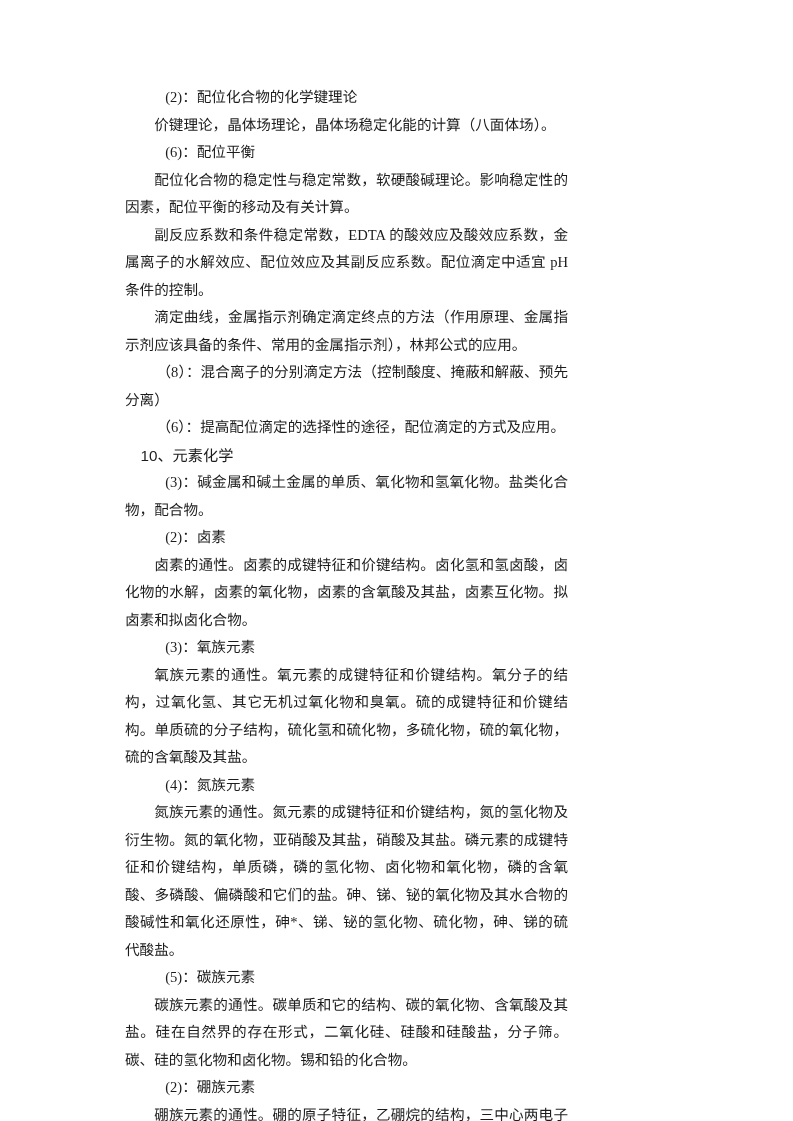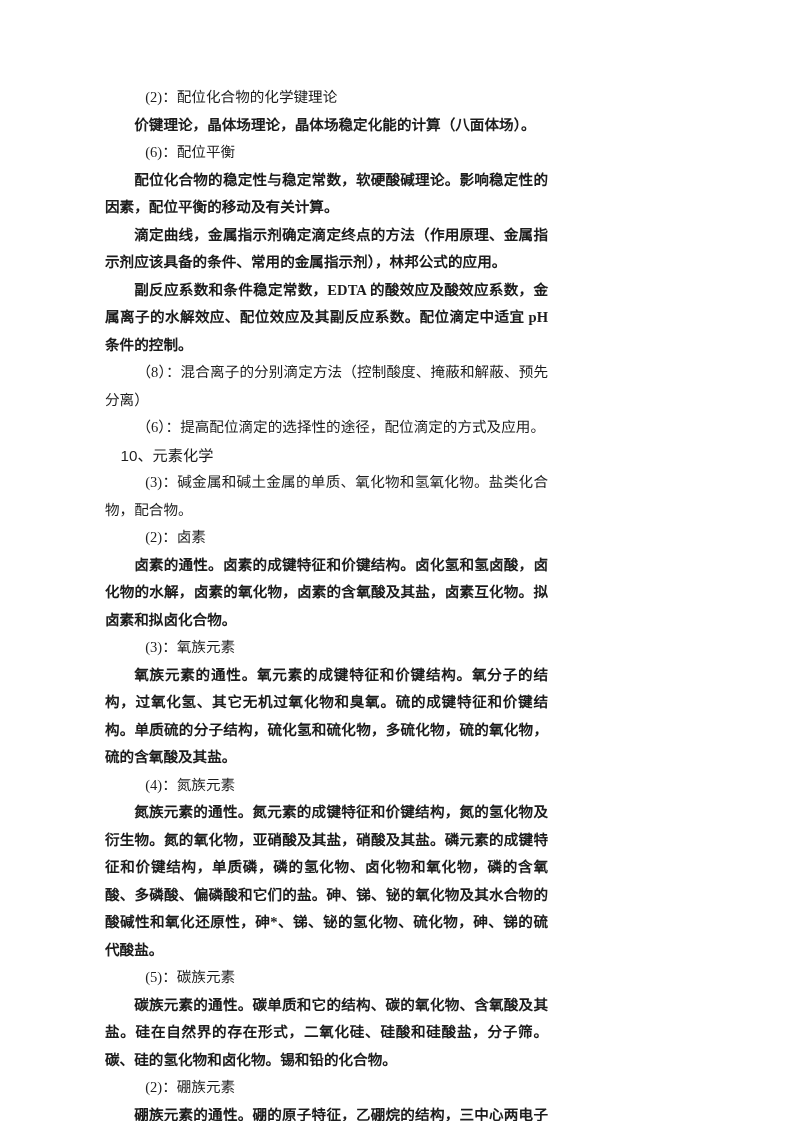--- a/index.html
+++ b/index.html
@@ -13,53 +13,54 @@
     overflow: hidden;
     font-family: "Liberation Serif", "DejaVu Serif", serif;
     color: #1c1c1c;
   }
   .page {
     box-sizing: border-box;
     width: 651px;
     height: 1121px;
     background: #ffffff;
     padding: 84px 103px 0 105px;
+    margin-left: 20px;
   }
   .content {
     font-size: 14.6px;
     line-height: 27.5px;
   }
   p.para {
     margin: 0;
     padding: 0;
     text-align: justify;
     text-justify: inter-ideograph;
     word-break: break-all;
   }
-  p.body    { text-indent: 2em; font-weight: bold; }
+  p.body    { text-indent: 2em; }
   p.item    { text-indent: 2.75em; }
   p.item-fw { text-indent: 2.15em; }
   p.heading {
     font-weight: normal;
     text-indent: 1.02em;
     font-size: 15.2px;
     font-family: "Liberation Sans", "DejaVu Sans", sans-serif;
   }
 </style>
 </head>
 <body>
 
 <div class="page">
   <div class="content" id="content">
       <p class="para item">(2)：配位化合物的化学键理论</p>
       <p class="para body">价键理论，晶体场理论，晶体场稳定化能的计算（八面体场）。</p>
       <p class="para item">(6)：配位平衡</p>
       <p class="para body">配位化合物的稳定性与稳定常数，软硬酸碱理论。影响稳定性的因素，配位平衡的移动及有关计算。</p>
+      <p class="para body">副反应系数和条件稳定常数，EDTA 的酸效应及酸效应系数，金属离子的水解效应、配位效应及其副反应系数。配位滴定中适宜 pH 条件的控制。</p>
       <p class="para body">滴定曲线，金属指示剂确定滴定终点的方法（作用原理、金属指示剂应该具备的条件、常用的金属指示剂），林邦公式的应用。</p>
-      <p class="para body">副反应系数和条件稳定常数，EDTA 的酸效应及酸效应系数，金属离子的水解效应、配位效应及其副反应系数。配位滴定中适宜 pH 条件的控制。</p>
       <p class="para item-fw">（8）：混合离子的分别滴定方法（控制酸度、掩蔽和解蔽、预先分离）</p>
       <p class="para item-fw">（6）：提高配位滴定的选择性的途径，配位滴定的方式及应用。</p>
       <p class="para heading">10、元素化学</p>
       <p class="para item">(3)：碱金属和碱土金属的单质、氧化物和氢氧化物。盐类化合物，配合物。</p>
       <p class="para item">(2)：卤素</p>
       <p class="para body">卤素的通性。卤素的成键特征和价键结构。卤化氢和氢卤酸，卤化物的水解，卤素的氧化物，卤素的含氧酸及其盐，卤素互化物。拟卤素和拟卤化合物。</p>
       <p class="para item">(3)：氧族元素</p>
       <p class="para body">氧族元素的通性。氧元素的成键特征和价键结构。氧分子的结构，过氧化氢、其它无机过氧化物和臭氧。硫的成键特征和价键结构。单质硫的分子结构，硫化氢和硫化物，多硫化物，硫的氧化物，硫的含氧酸及其盐。</p>
       <p class="para item">(4)：氮族元素</p>
       <p class="para body">氮族元素的通性。氮元素的成键特征和价键结构，氮的氢化物及衍生物。氮的氧化物，亚硝酸及其盐，硝酸及其盐。磷元素的成键特征和价键结构，单质磷，磷的氢化物、卤化物和氧化物，磷的含氧酸、多磷酸、偏磷酸和它们的盐。砷、锑、铋的氧化物及其水合物的酸碱性和氧化还原性，砷*、锑、铋的氢化物、硫化物，砷、锑的硫代酸盐。</p>

